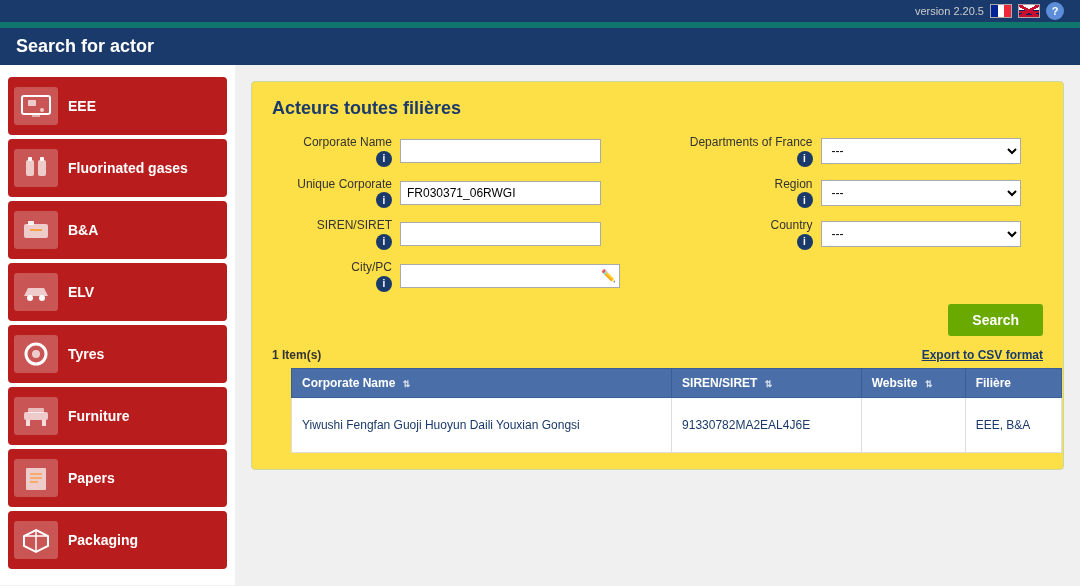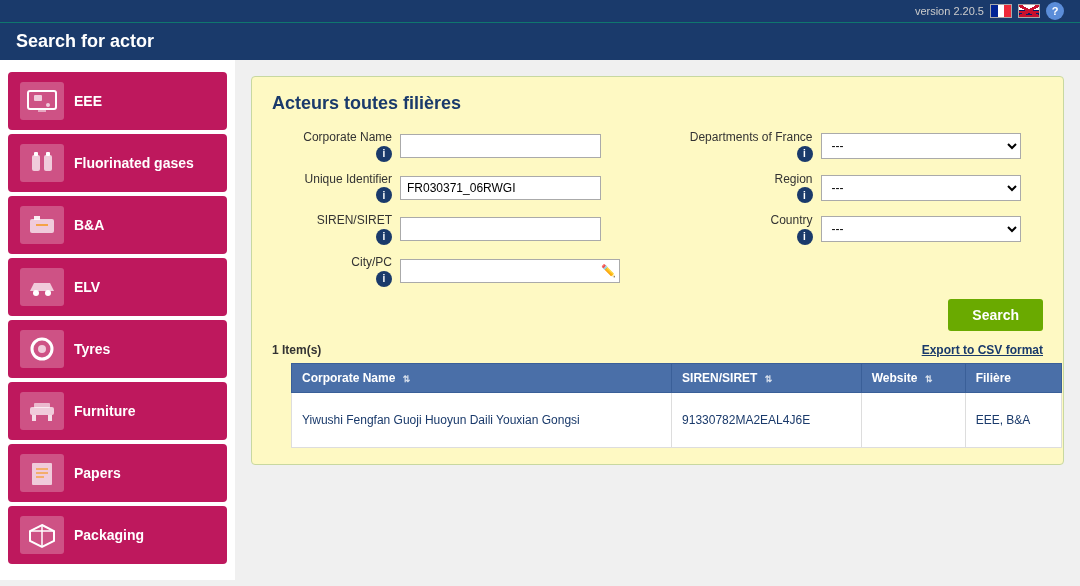--- a/index.html
+++ b/index.html
@@ -37,42 +37,42 @@
     .version-bar {
       background: #1a3a6b;
       color: #ccc;
       padding: 2px 16px;
       font-size: 11px;
       text-align: right;
       display: flex;
       justify-content: flex-end;
       align-items: center;
       gap: 6px;
-      border-bottom: 1px solid #0f766e;
+      border-bottom: 6px solid #0f766e;
     }
 
     
     .main-layout {
       display: flex;
       min-height: 520px;
     }
 
     
     .sidebar {
       width: 235px;
       background: #fff;
       flex-shrink: 0;
       padding: 8px 0;
     }
     .sidebar-item {
       display: flex;
       align-items: center;
-      padding: 10px 12px;
+      padding: 10px 6px;
       margin: 4px 8px;
-      background: #be185d;
+      background: #b91c1c;
       border-radius: 4px;
       cursor: pointer;
       gap: 10px;
       min-height: 52px;
     }
     .sidebar-item-icon {
       width: 44px;
       height: 38px;
       background: rgba(255,255,255,0.25);
       border-radius: 3px;
@@ -88,21 +88,21 @@
       font-size: 14px;
       line-height: 1.2;
     }
 
     
     .content-area {
       flex: 1;
       padding: 16px;
     }
     .search-panel {
-      background: #fef9c3;
+      background: #fde047;
       border: 1px solid #c8d8a0;
       border-radius: 4px;
       padding: 16px 20px;
     }
     .panel-title {
       color: #1a3a6b;
       font-size: 18px;
       font-weight: bold;
       margin-bottom: 16px;
     }
@@ -396,21 +396,21 @@
           <div class="form-row">
             <span class="form-label">
               <span>Corporate Name</span><br>
               <span class="info-icon">i</span>
             </span>
             <input type="text" class="form-input" value="" style="">
           </div>
 
           <div class="form-row">
             <span class="form-label">
-              <span>Unique Identifier</span><br>
+              <span>Unique Corporate</span><br>
               <span class="info-icon">i</span>
             </span>
             <input type="text" class="form-input" value="FR030371_06RWGI" style="">
           </div>
 
           <div class="form-row">
             <span class="form-label">
               <span>SIREN/SIRET</span><br>
               <span class="info-icon">i</span>
             </span>

